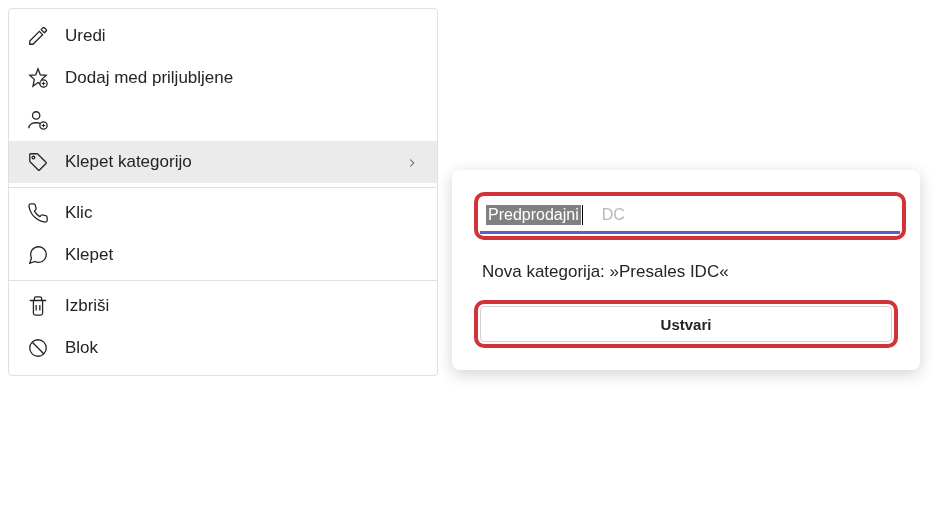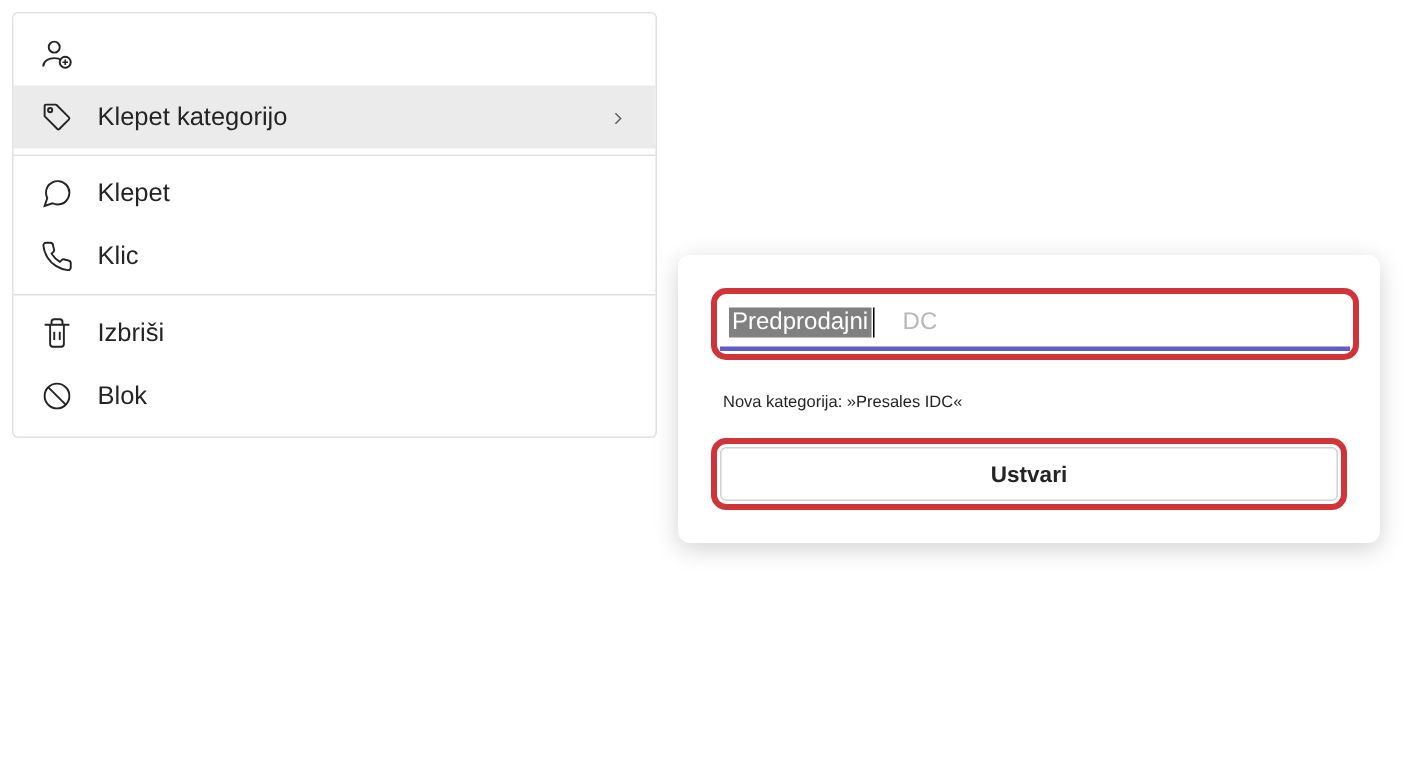--- a/index.html
+++ b/index.html
@@ -88,21 +88,21 @@
       height: 20px;
       background: #000;
       display: inline-block;
       margin: 0 1px;
     }
     .input-field .rest {
       color: #b8b8b8;
       margin-left: 18px;
     }
     .hint {
-      font-size: 11px;
+      font-size: 17px;
       color: #242424;
       margin: 18px 0 18px 8px;
     }
     .create-btn-wrap {
       border: 4px solid #d13438;
       border-radius: 10px;
       padding: 2px;
       font-weight: bold;
     }
     .create-btn {
@@ -116,21 +116,39 @@
       cursor: pointer;
       display: flex;
       align-items: center;
       justify-content: center;
     }
   </style>
 </head>
 <body>
 
 <div class="context-menu">
-
+  <div class="menu-item">
+    <span class="menu-icon">
+      <svg viewBox="0 0 24 24">
+          <path d="M3 17.5V21h3.5L17 10.5l-3.5-3.5L3 17.5zM19 8.5l2-2c.4-.4.4-1 0-1.4l-2.1-2.1c-.4-.4-1-.4-1.4 0l-2 2L19 8.5z"></path>
+        </svg>
+    </span>
+    <span>Uredi</span>
+  </div>
+
+  <div class="menu-item">
+    <span class="menu-icon">
+      <svg viewBox="0 0 24 24">
+          <path d="M12 2l2.5 6.5L21 9l-5 4.5L17.5 21 12 17l-5.5 4L8 13.5 3 9l6.5-.5L12 2z"></path>
+          <circle cx="18" cy="18" r="4" fill="#fff" stroke="#242424"></circle>
+          <path d="M18 16v4M16 18h4" stroke-width="1.2"></path>
+        </svg>
+    </span>
+    <span>Dodaj med priljubljene</span>
+  </div>
 
   <div class="menu-item">
     <span class="menu-icon">
       <svg viewBox="0 0 24 24">
           <circle cx="10" cy="7" r="4"></circle>
           <path d="M2 21c0-4 4-6 8-6s8 2 8 6"></path>
           <circle cx="18" cy="18" r="4" fill="#fff" stroke="#242424"></circle>
           <path d="M18 16v4M16 18h4" stroke-width="1.2"></path>
         </svg>
     </span>
@@ -149,33 +167,33 @@
           <path d="M9 6l6 6-6 6"></path>
         </svg>
     </span>
   </div>
 
   <div class="divider"></div>
 
   <div class="menu-item">
     <span class="menu-icon">
       <svg viewBox="0 0 24 24">
+          <path d="M22 16.92v3a2 2 0 0 1-2.18 2 19.79 19.79 0 0 1-8.63-3.07 19.5 19.5 0 0 1-6-6 19.79 19.79 0 0 1-3.07-8.67A2 2 0 0 1 4.11 2h3a2 2 0 0 1 2 1.72 12.84 12.84 0 0 0 .7 2.81 2 2 0 0 1-.45 2.11L8.09 9.91a16 16 0 0 0 6 6l1.27-1.27a2 2 0 0 1 2.11-.45 12.84 12.84 0 0 0 2.81.7A2 2 0 0 1 22 16.92z"></path>
+        </svg>
+    </span>
+    <span>Klic</span>
+  </div>
+
+  <div class="menu-item">
+    <span class="menu-icon">
+      <svg viewBox="0 0 24 24">
           <path d="M21 11.5a8.38 8.38 0 0 1-.9 3.8 8.5 8.5 0 0 1-7.6 4.7 8.38 8.38 0 0 1-3.8-.9L3 21l1.9-5.7a8.38 8.38 0 0 1-.9-3.8 8.5 8.5 0 0 1 4.7-7.6 8.38 8.38 0 0 1 3.8-.9h.5a8.48 8.48 0 0 1 8 8v.5z"></path>
         </svg>
     </span>
     <span>Klepet</span>
-  </div>
-
-  <div class="menu-item">
-    <span class="menu-icon">
-      <svg viewBox="0 0 24 24">
-          <path d="M22 16.92v3a2 2 0 0 1-2.18 2 19.79 19.79 0 0 1-8.63-3.07 19.5 19.5 0 0 1-6-6 19.79 19.79 0 0 1-3.07-8.67A2 2 0 0 1 4.11 2h3a2 2 0 0 1 2 1.72 12.84 12.84 0 0 0 .7 2.81 2 2 0 0 1-.45 2.11L8.09 9.91a16 16 0 0 0 6 6l1.27-1.27a2 2 0 0 1 2.11-.45 12.84 12.84 0 0 0 2.81.7A2 2 0 0 1 22 16.92z"></path>
-        </svg>
-    </span>
-    <span>Klic</span>
   </div>
 
 
   <div class="divider"></div>
 
   <div class="menu-item">
     <span class="menu-icon">
       <svg viewBox="0 0 24 24">
           <path d="M3 6h18M8 6V4a2 2 0 0 1 2-2h4a2 2 0 0 1 2 2v2m-9 0v14a2 2 0 0 0 2 2h6a2 2 0 0 0 2-2V6M10 11v6M14 11v6"></path>
         </svg>

